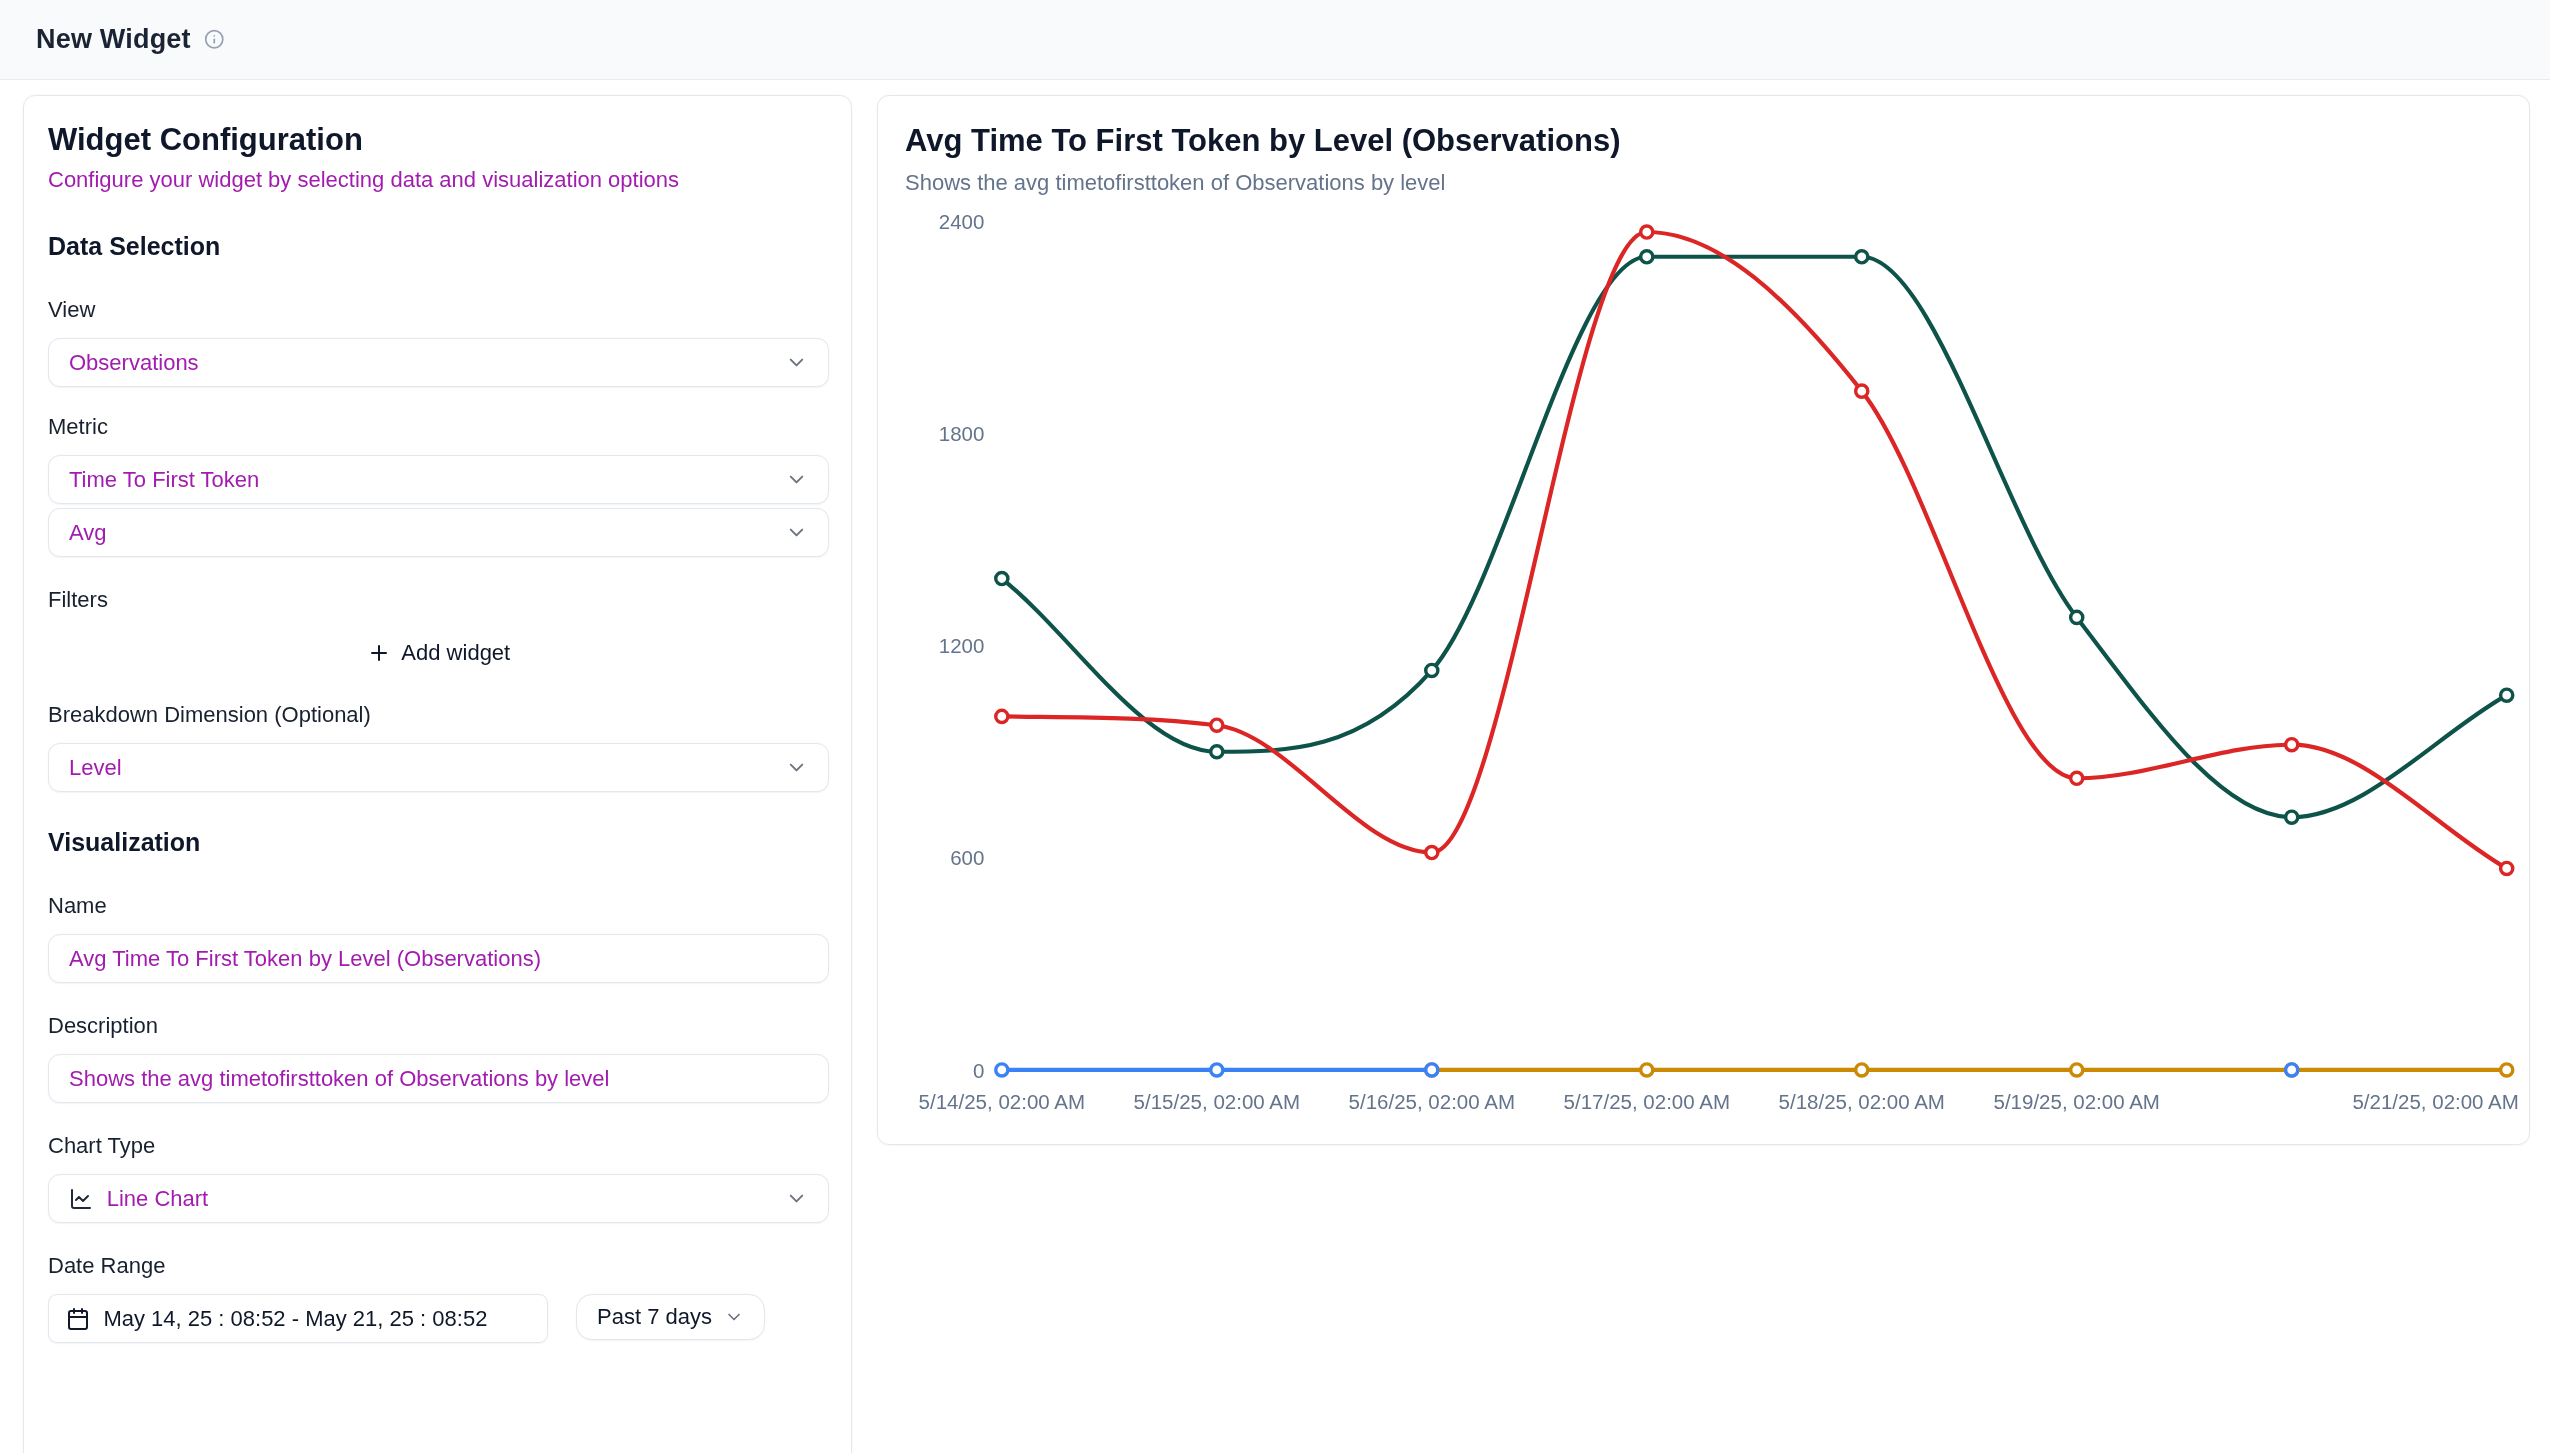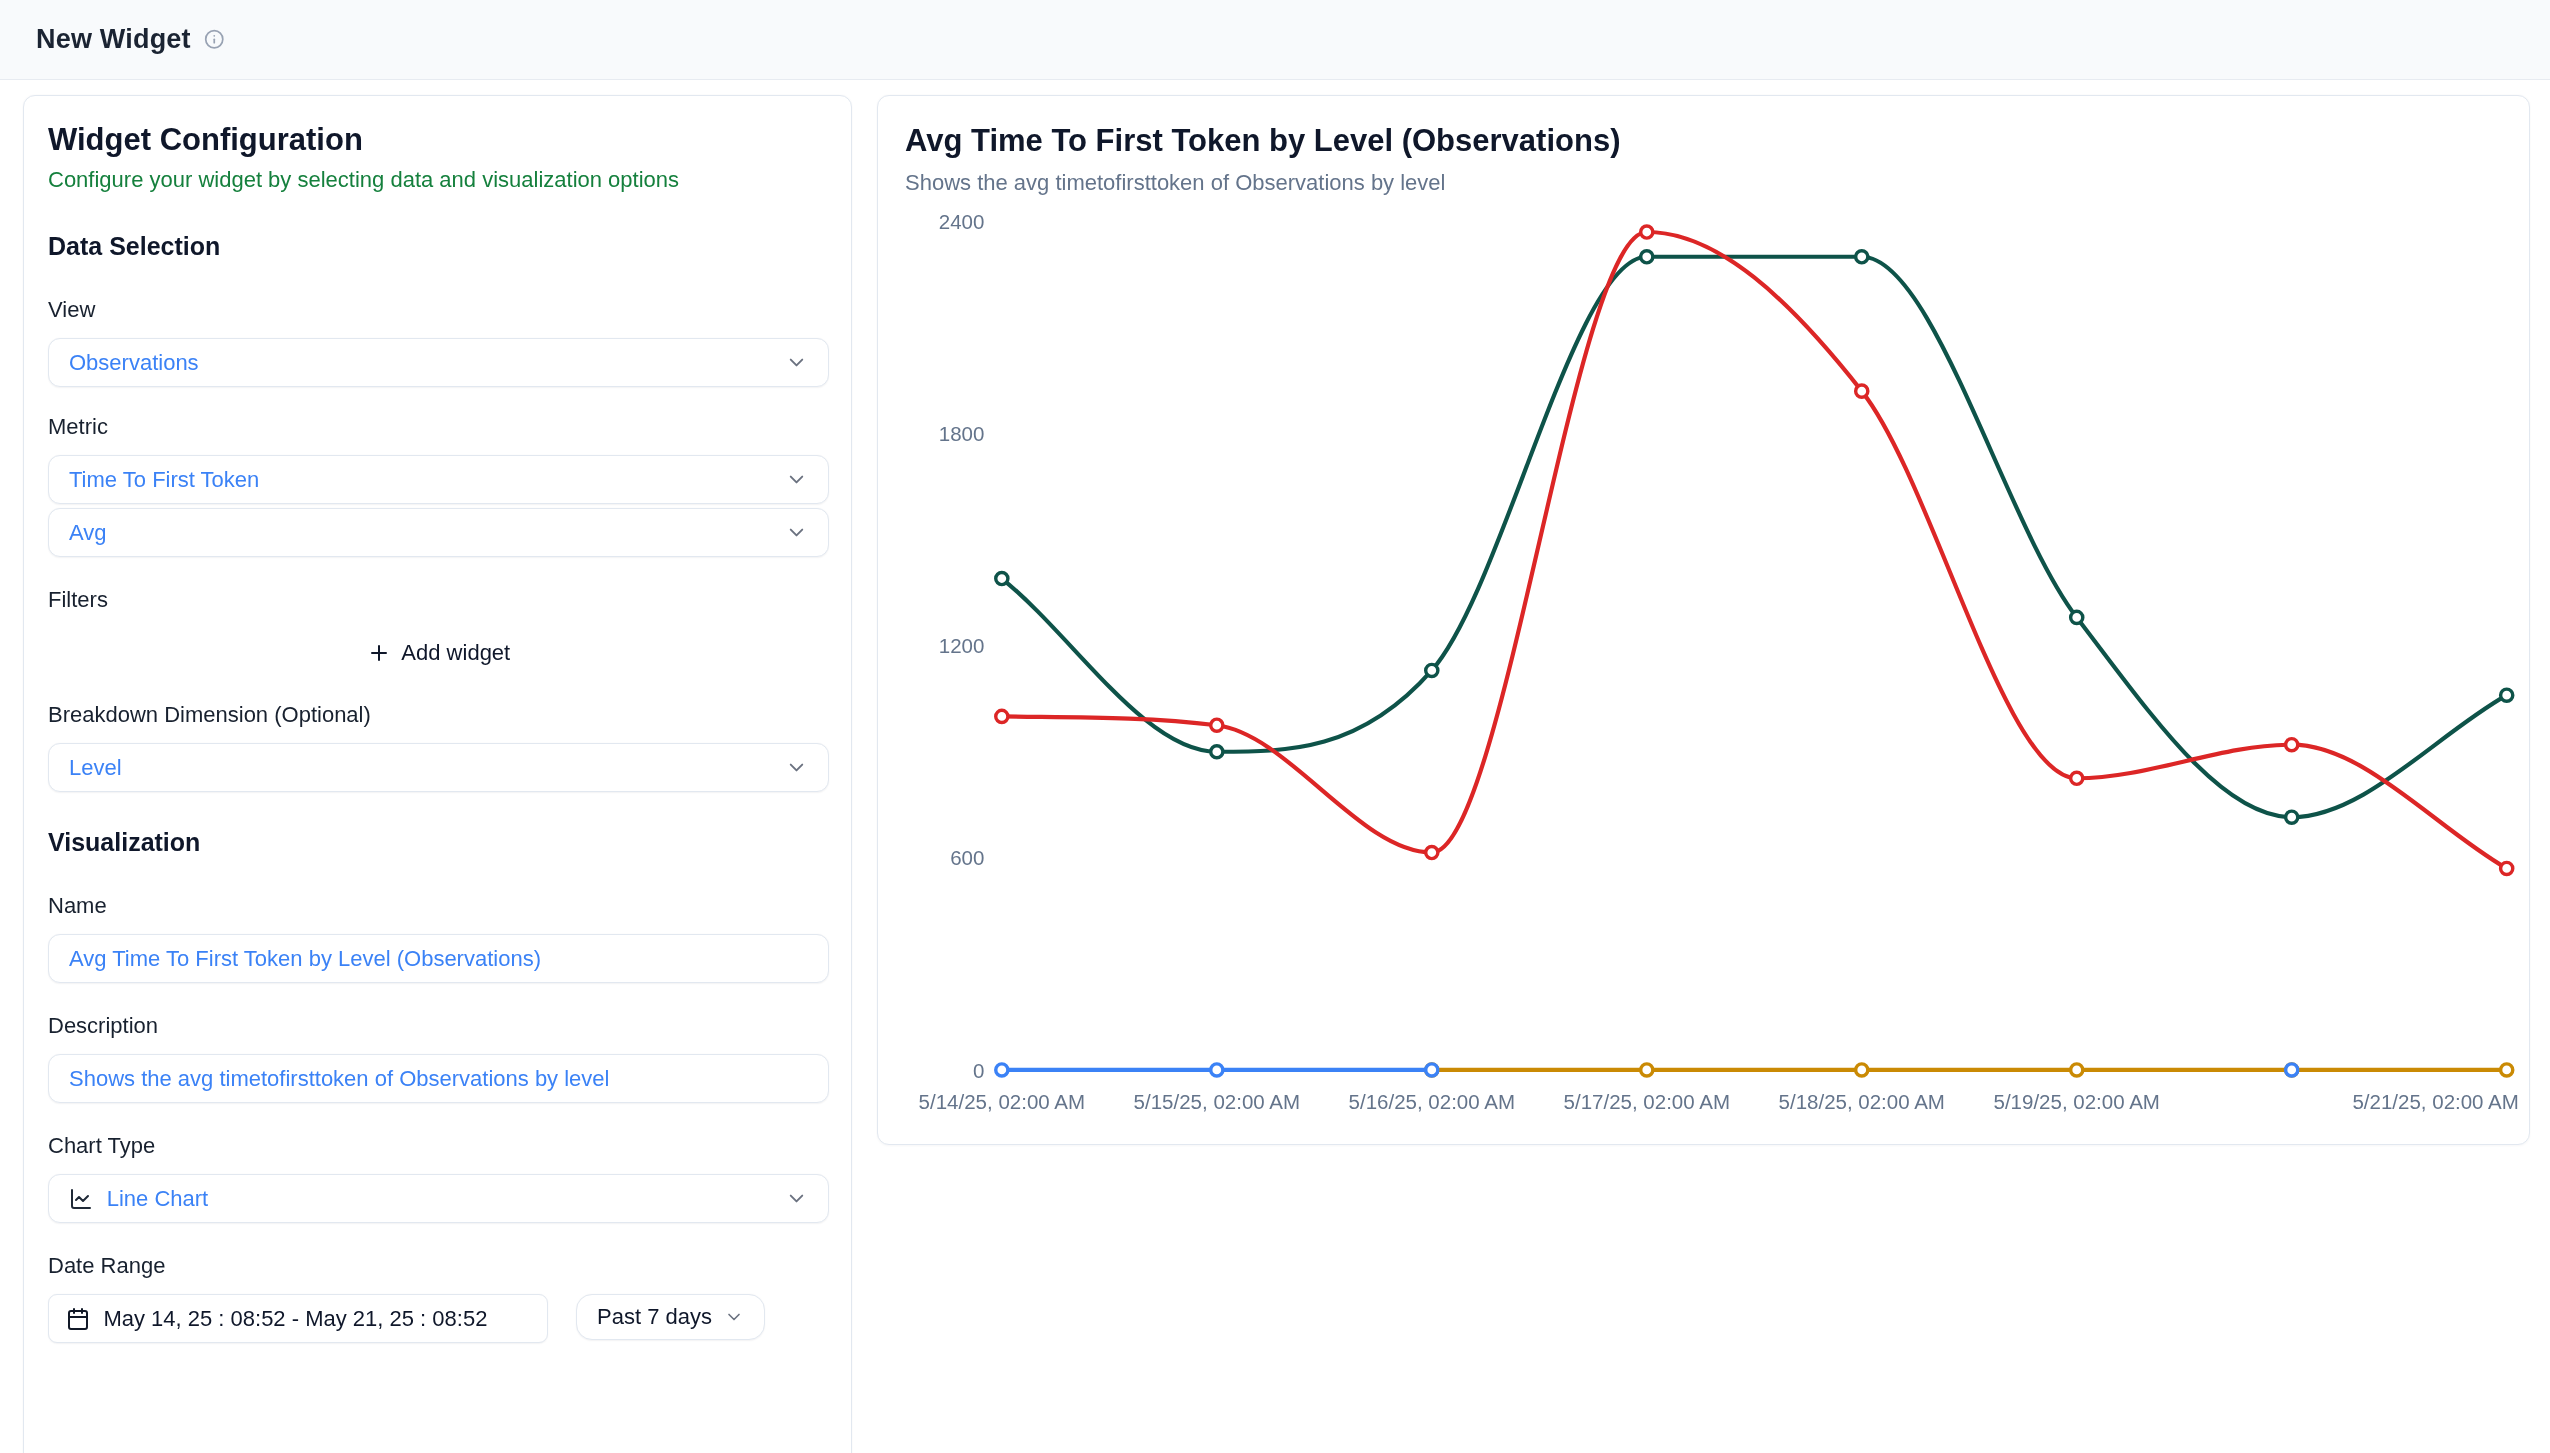--- a/index.html
+++ b/index.html
@@ -15,25 +15,25 @@
 
   
   .card { position:absolute; background:#fff; border:1.5px solid #e2e8f0; border-radius:12px;
           box-shadow:0 0.8px 2.3px rgba(16,24,40,.04); }
   .card-config { left:23px; top:95px; width:829px; height:1367px;
                  border-radius:12px 12px 0 0; padding:26px 24px; }
   .card-chart  { left:877px; top:95px; width:1653px; height:1050px; padding:27px 27px; }
 
   
   .cfg-title { font-size:31px; font-weight:700; color:#0f172a; margin-bottom:9px; }
-  .cfg-sub   { font-size:22px; color:#15803d; margin-bottom:39px; }
+  .cfg-sub   { font-size:22px; color:#a21caf; margin-bottom:39px; }
   .sec-head  { font-size:25px; font-weight:700; color:#0f172a; }
   .fld-label { display:block; font-size:22px; font-weight:500; color:#18212f; margin-bottom:15px; }
   .ctl { width:781px; height:49px; border:1.5px solid #e2e8f0; border-radius:12px; background:#fff;
-         display:flex; align-items:center; padding:0 20px; font-size:22px; color:#3b82f6;
+         display:flex; align-items:center; padding:0 20px; font-size:22px; color:#a21caf;
          box-shadow:0 0.8px 1.5px rgba(16,24,40,.05); cursor:pointer; }
   .ctl .grow { flex:1; }
   .chev { width:23px; height:23px; color:#6b7280; flex:0 0 auto; }
   .mb36 { margin-bottom:27px; } .mb40 { margin-bottom:30px; } .mb48 { margin-bottom:36px; }
   .addfilter { width:781px; display:flex; align-items:center; justify-content:center; gap:10.6px;
                height:39px; font-size:22px; font-weight:500; color:#0f172a; cursor:pointer;
                background:transparent; border:none; }
   .addfilter svg { width:24px; height:24px; }
   .ctl-icon { width:24px; height:24px; margin-right:13.7px; color:#1f2937; flex:0 0 auto; }
   .date-row { display:flex; gap:28px; }

